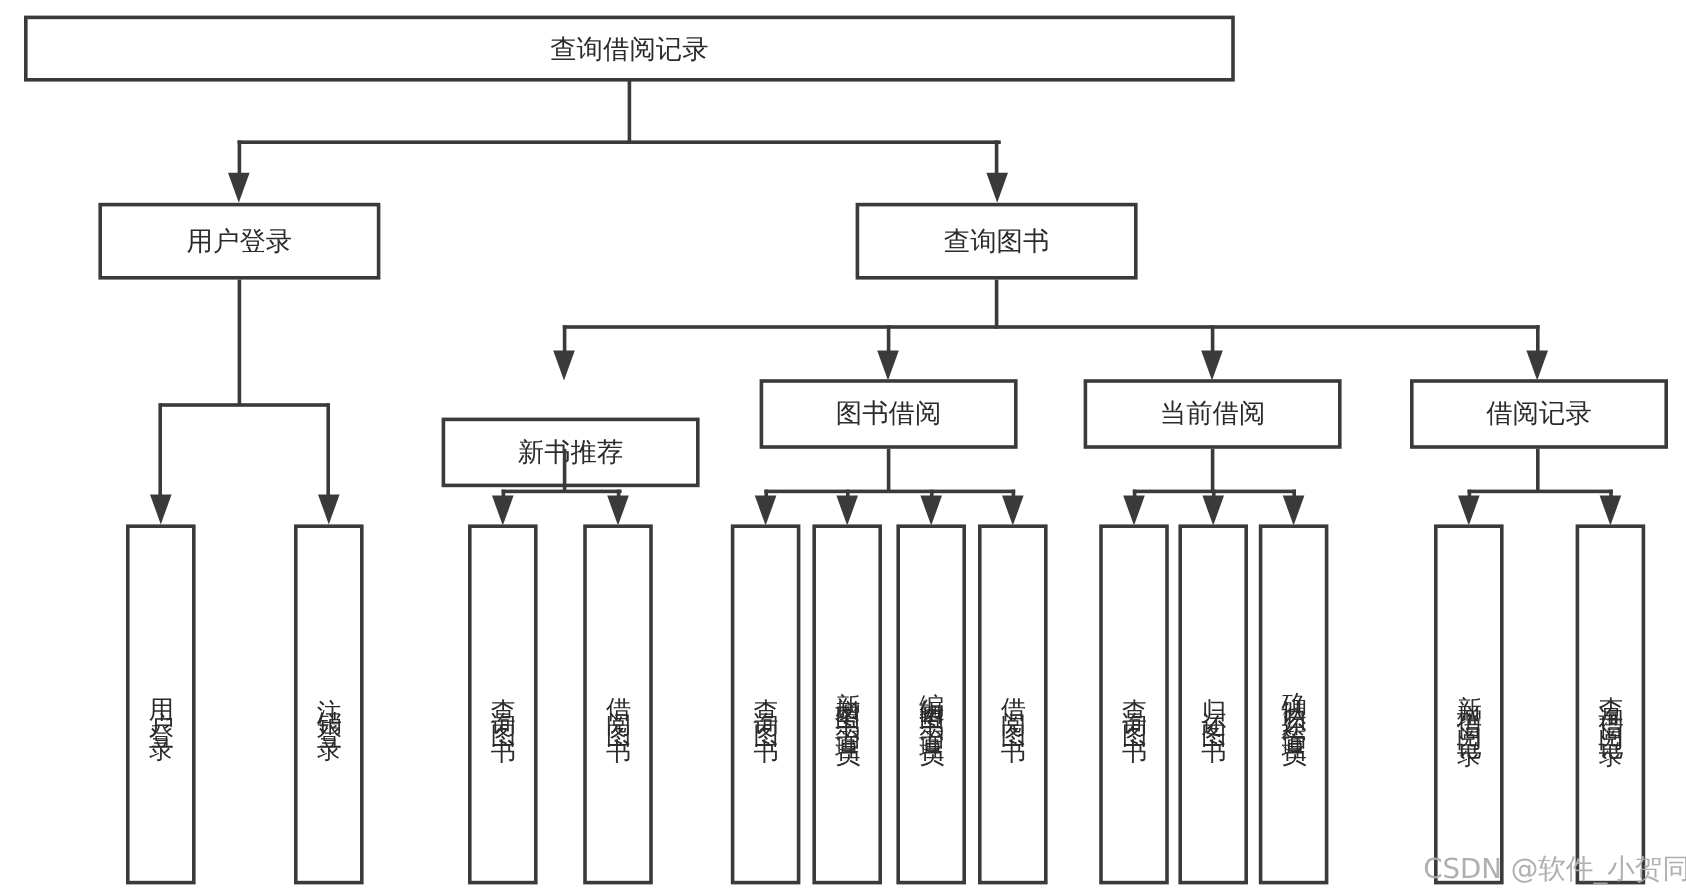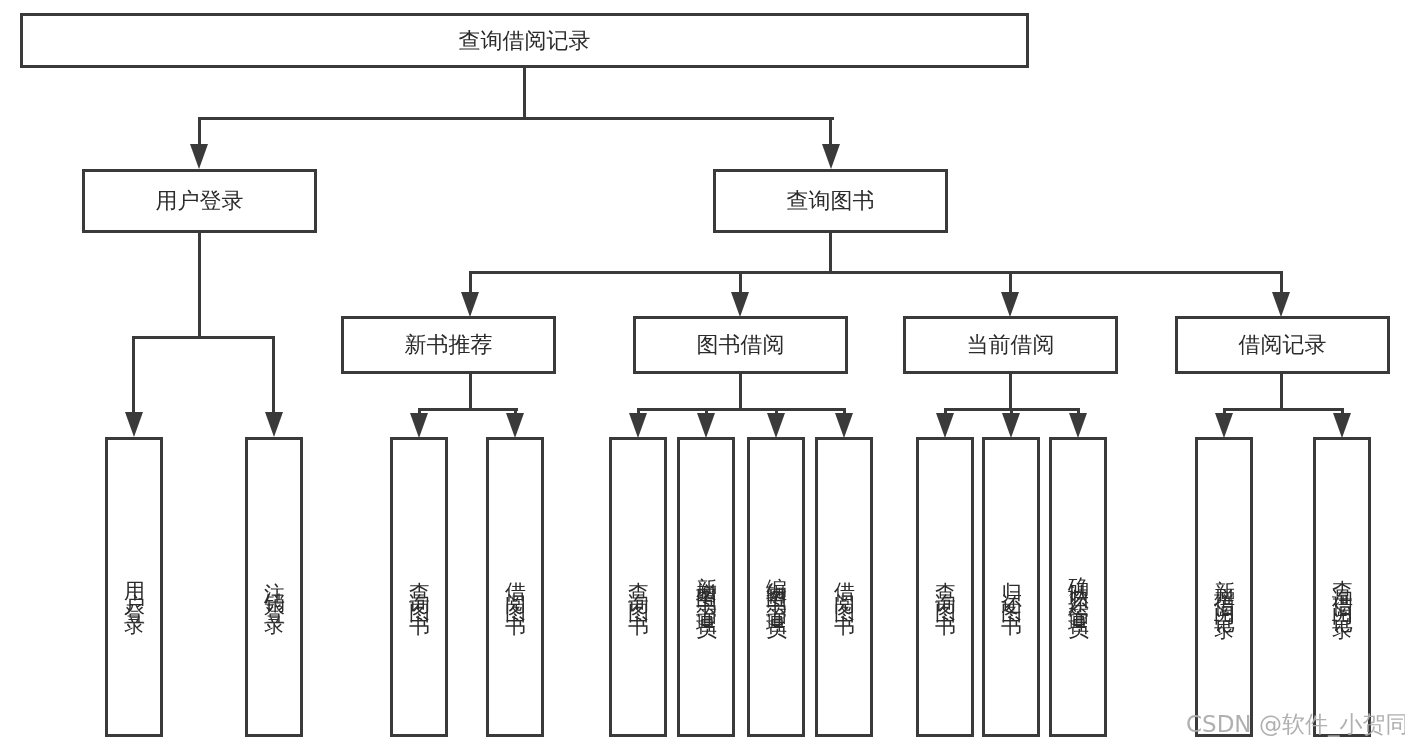--- a/index.html
+++ b/index.html
@@ -92,21 +92,21 @@
   <div class="hline" style="left:469px;top:271px;width:814px;"></div>
   <div class="vline" style="left:469px;top:271px;height:24px;"></div>
   <div class="ahead" style="left:461px;top:292px;"></div>
   <div class="vline" style="left:739px;top:271px;height:24px;"></div>
   <div class="ahead" style="left:731px;top:292px;"></div>
   <div class="vline" style="left:1009px;top:271px;height:24px;"></div>
   <div class="ahead" style="left:1001px;top:292px;"></div>
   <div class="vline" style="left:1280px;top:271px;height:24px;"></div>
   <div class="ahead" style="left:1272px;top:292px;"></div>
 
-  <div class="box l3box" style="left:341px;">
+  <div class="box l3box" style="left:368px;margin-top:32px;">
     <span>新书推荐</span>
   </div>
   <div class="box l3box" style="left:633px;">
     <span>图书借阅</span>
   </div>
   <div class="box l3box" style="left:903px;">
     <span>当前借阅</span>
   </div>
   <div class="box l3box" style="left:1175px;">
     <span>借阅记录</span>

